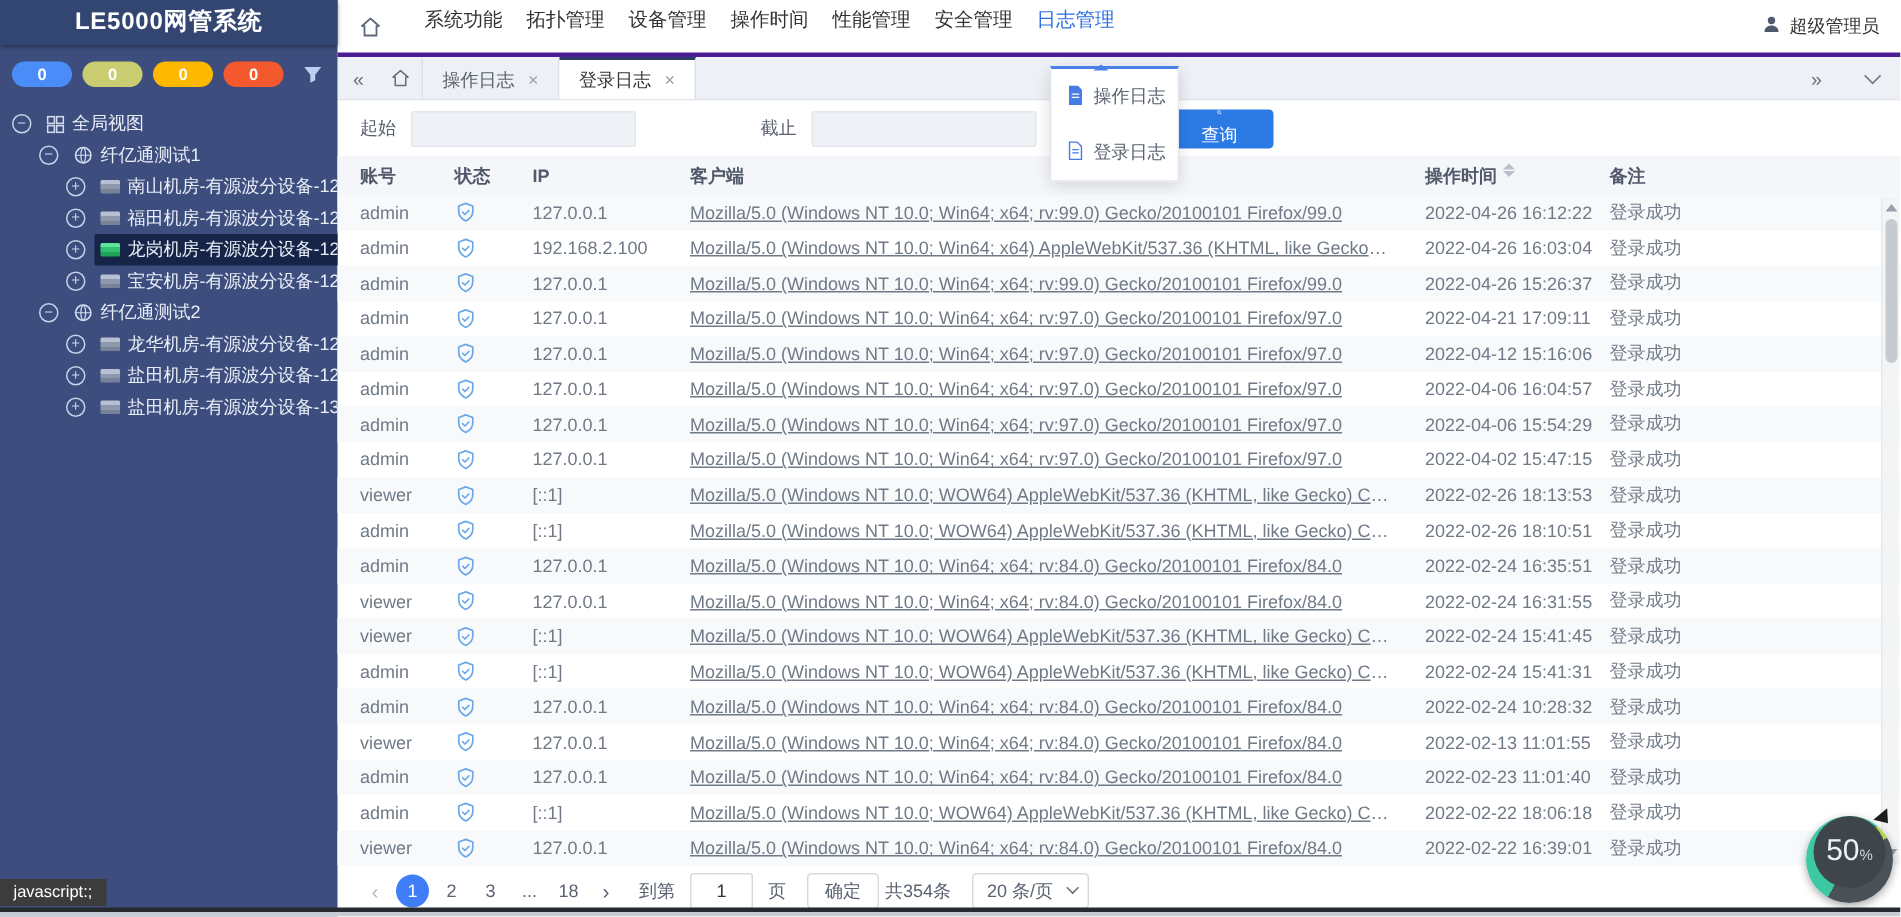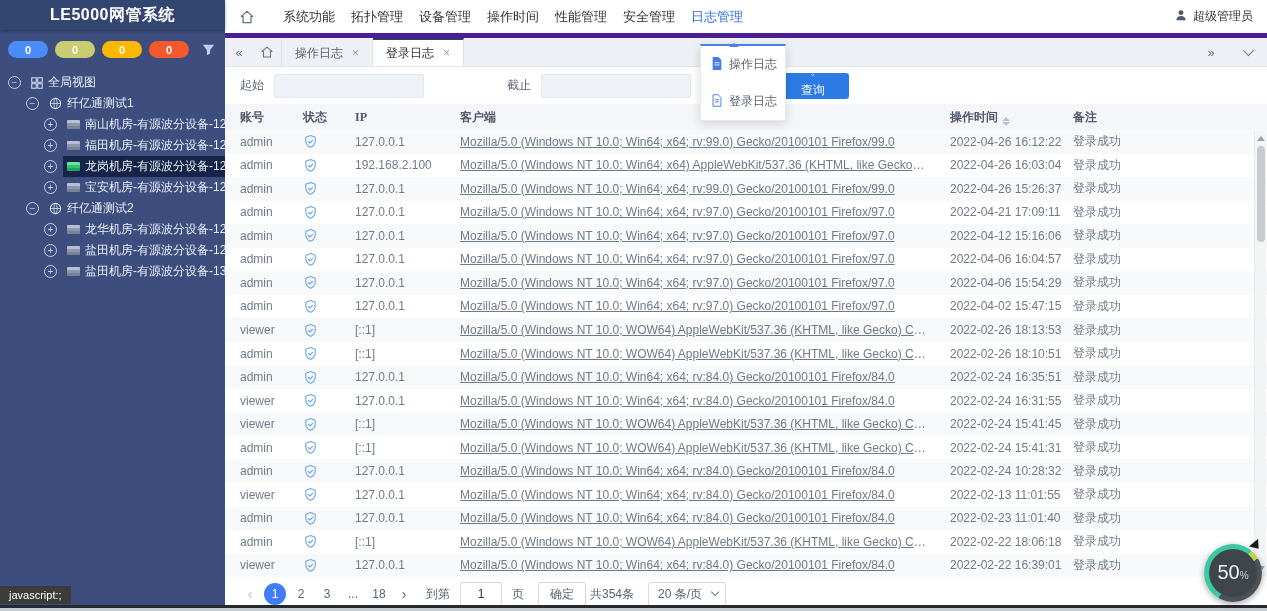--- a/index.html
+++ b/index.html
@@ -20,21 +20,21 @@
   .tree-row.selected .node-box { background:#162448; }
   .node-icon { display:inline-flex; margin-right:5px; align-items:center; }
   .dev { display:inline-block; width:13px; height:9px; border-radius:1px; background:linear-gradient(#b7c0d2 0 3px,#8e98ad 3px 6px,#78839a 6px 9px); }
   .dev.green { background:linear-gradient(#5fe49b 0 3px,#2fc16f 3px 6px,#1ea458 6px 9px); }
   .tree-label { color:#e8edf7; }
   .status-tooltip { position:absolute; left:0; bottom:7px; background:#3c3c3c; color:#fff; font-size:11px; padding:3px 9px; z-index:8; }
 
   
   .main { flex:1; min-width:0; display:flex; flex-direction:column; background:#fff; }
 
-  .topnav { height:38px; flex:0 0 38px; display:flex; align-items:center; padding:0 14px; font-size:13px; color:#333; background:#fff; border-bottom:5px solid #4c1d95; }
+  .topnav { height:38px; flex:0 0 38px; display:flex; padding:0 14px; font-size:13px; color:#333; background:#fff; border-bottom:3px solid #4c1d95; }
   .home-btn { display:flex; align-items:center; cursor:pointer; }
   .nav-items { display:flex; gap:16px; margin-left:28px; }
   .nav-item { cursor:pointer; padding:4px 0; }
   .nav-item.active { color:#2d6fe4; }
   .user { margin-left:auto; display:flex; align-items:center; gap:5px; font-size:12px; color:#333; cursor:pointer; }
 
   .tabbar { height:29px; flex:0 0 29px; background:#edf0f4; display:flex; align-items:stretch; font-size:12px; color:#5a6270; border-bottom:1px solid #e2e5ea; }
   .tbtn { width:28px; display:flex; align-items:center; justify-content:center; color:#67727f; font-size:13px; cursor:pointer; }
   .tab { display:flex; align-items:center; gap:9px; padding:0 13px; border-right:1px solid #dde1e7; position:relative; cursor:pointer; border-top:2px solid transparent; }
   .tab:first-of-type { border-left:1px solid #dde1e7; }
@@ -46,21 +46,21 @@
   .filterbar { height:37px; flex:0 0 37px; display:flex; align-items:center; padding:0 15px; font-size:12px; color:#5a6270; background:#fff; }
   .flabel { margin-right:10px; }
   .filter-input { width:150px; height:24px; background:#eef1f5; border:1px solid #e3e6eb; border-radius:2px; outline:none; font-size:12px; padding:0 6px; color:#333; }
   .gap1 { margin-right:83px; }
   .search-btn { margin-left:86px; width:72px; height:26px; background:#2c7be5; color:#fff; border:none; border-radius:3px; font-size:12px; display:flex; align-items:center; justify-content:center; gap:5px; cursor:pointer;flex-direction:column; }
 
   
   .table-wrap { flex:1; min-height:0; display:flex; flex-direction:column; position:relative; }
   .thead, .trow { display:grid; grid-template-columns:63px 52px 105px 1fr 123px 180px; padding-left:15px; padding-right:14px; align-items:center; }
   .thead { height:26px; flex:0 0 26px; background:#f4f6f9; font-size:12px; font-weight:bold; color:#51596a; }
-  .th { display:flex; align-items:flex-end; gap:4px;font-family:Liberation Serif, serif; }
+  .th { display:flex; align-items:flex-start; gap:4px; }
   .sort-icon { display:inline-flex; flex-direction:column; gap:1px; }
   .sort-icon i { width:0; height:0; border-left:4px solid transparent; border-right:4px solid transparent; display:block; }
   .sort-icon .up { border-bottom:4px solid #b9c0cc; }
   .sort-icon .dn { border-top:4px solid #b9c0cc; }
   .tbody { flex:1; display:flex; flex-direction:column; min-height:0; }
   .trow { flex:1; font-size:12px; color:#707a87; cursor:default; }
   .trow:nth-child(odd) { background:#f7f9fb; }
   .cell-client { white-space:nowrap; overflow:hidden; text-overflow:ellipsis; padding-right:22px;text-decoration:underline; }
   .status-cell { display:flex; }
 
@@ -84,21 +84,21 @@
   .page-size { height:24px; border:1px solid #d6dae0; border-radius:3px; padding:0 9px; margin-left:10px; display:flex; align-items:center; gap:8px; cursor:pointer; background:#fff; }
   .page-size .chev-down { transform:rotate(45deg) translateY(-3px); width:6px; height:6px; }
 
   
   .dropdown { position:absolute; left:700px; top:44px; width:86px; background:#fff; border:1px solid #e6e9ef; border-top:2px solid #4a80e8; box-shadow:0 3px 10px rgba(0,0,0,.14); z-index:20; }
   .dropdown::before { content:""; position:absolute; top:-8px; left:28px; border:5px solid transparent; border-bottom:4px solid #4a80e8; }
   .dd-item { display:flex; align-items:center; gap:6px; padding:10px 10px; font-size:12px; color:#5a6270; cursor:pointer; white-space:nowrap; }
 
   .zoom-badge { position:absolute; right:5px; bottom:9px; width:58px; height:58px; border-radius:50%; z-index:30;
     background:conic-gradient(from 210deg,#3bc8a3 0deg 190deg,#b8d44e 190deg 210deg,#4a5258 210deg 360deg);
-    display:flex; align-items:center; justify-content:center; box-shadow:0 2px 6px rgba(0,0,0,.35); cursor:pointer; }
+    display:flex; justify-content:center; box-shadow:0 2px 6px rgba(0,0,0,.35); cursor:pointer; }
   .zoom-badge::after { content:""; position:absolute; top:-3px; right:-2px; border:6px solid transparent; border-top:8px solid #1c1c1c; transform:rotate(-40deg); }
   .zoom-inner { width:48px; height:48px; border-radius:50%; background:#3e464c; color:#eef2f5; display:flex; align-items:baseline; justify-content:center; font-size:20px; padding-top:12px; }
   .zoom-unit { font-size:10px; color:#cdd4d9; }
 
   .bottom-strip { position:absolute; left:0; right:0; bottom:3px; height:3px; background:#26292e; z-index:6; }
   .bottom-edge { position:absolute; left:0; right:0; bottom:0; height:3px; background:#c7ccd2; z-index:6; }
 </style>
 </head>
 <body>
 

